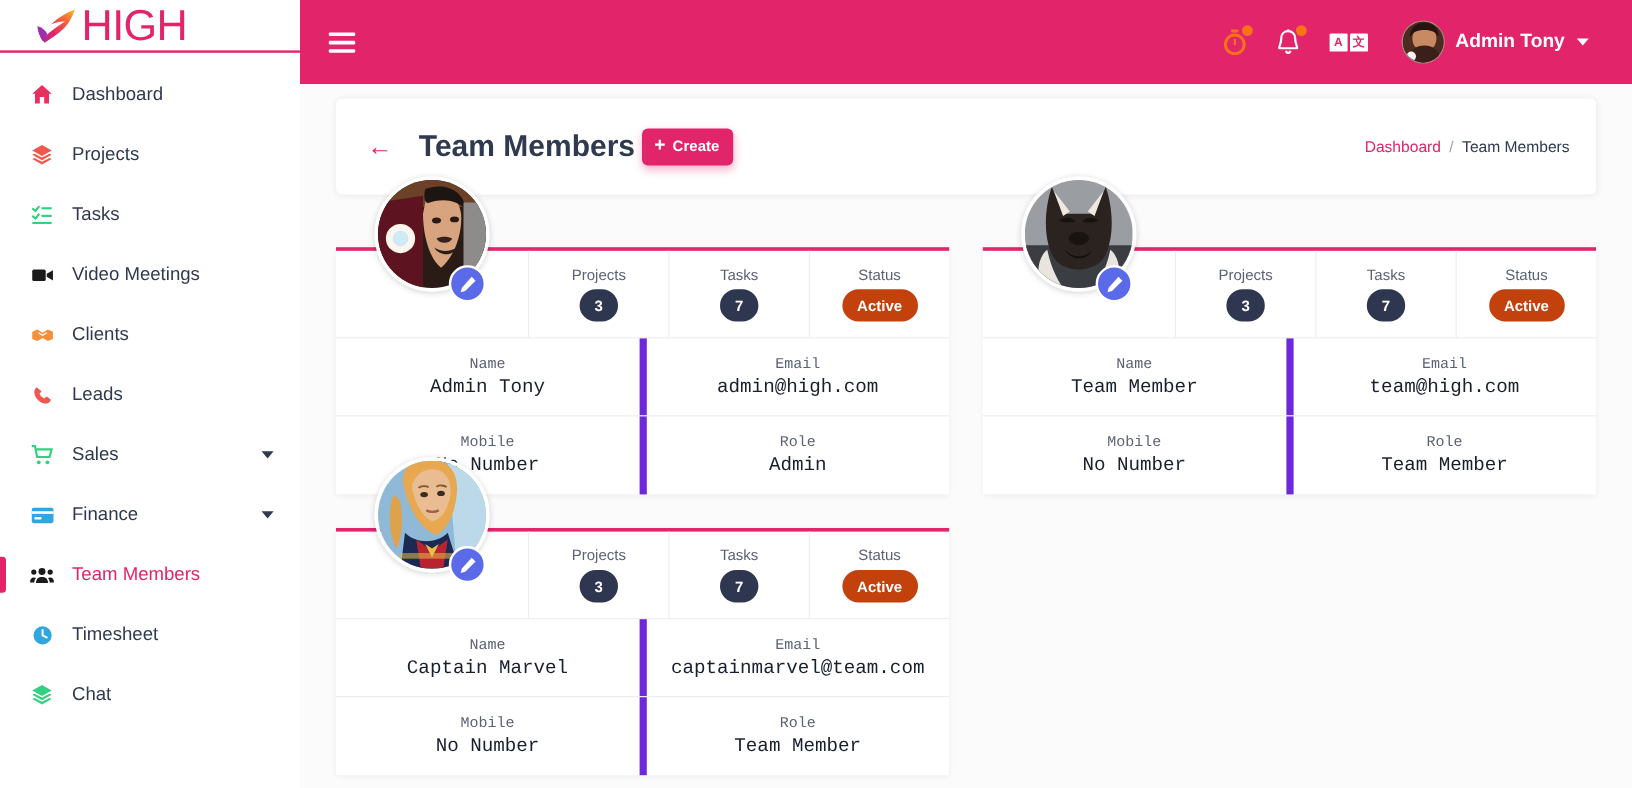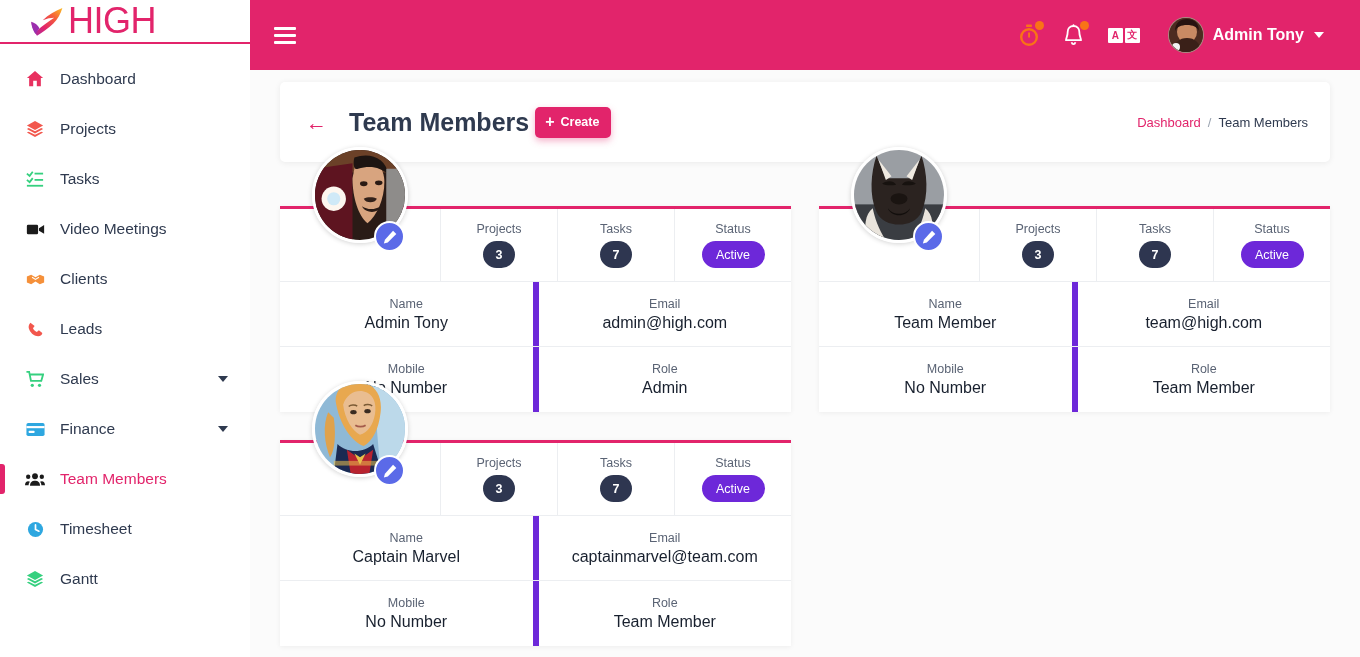--- a/index.html
+++ b/index.html
@@ -170,28 +170,29 @@
     border-left: 1px solid #eceef1;
   }
   .stat-label { font-size: 12.5px; color: #5a6374; }
   .stat-pill {
     width: 32px; height: 27px; border-radius: 14px;
     background: #2e3650; color: #fff;
     font-size: 12.5px; font-weight: 600;
     display: flex; align-items: center; justify-content: center;
   }
   .stat-pill.status {
-    width: 63px; background: #6d28d9; color: #fff; font-weight: 400;
+    width: 63px; background: #c2410c; color: #fff; font-weight: 700;
   }
   .mc-row { display: flex; height: 65px; border-bottom: 1px solid #eceef1; }
   .mc-row:last-child { border-bottom: none; }
   .mc-cell {
     flex: 1 1 0;
     display: flex; flex-direction: column; align-items: center; justify-content: center;
     gap: 3px;
+    font-family: Liberation Mono, monospace;
   }
   .mc-cell + .mc-cell { border-left: 6px solid #6d28d9; }
   .cell-label { font-size: 12.5px; color: #5a6374; }
   .cell-value { font-size: 16px; color: #18202e; }
 </style>
 </head>
 <body>
 
 <aside class="sidebar">
   <div class="logo-wrap">
@@ -324,21 +325,21 @@
     </div>
 
     <div class="nav-item">
       <span class="nav-icon">
         <svg width="18" height="18" viewBox="0 0 20 20">
             <path d="M10 1 L19 6 L10 11 L1 6 Z" fill="#35d07f"></path>
             <path d="M10 12.5 L17 9 L19 10 L10 15 L1 10 L3 9 Z" fill="#35d07f"></path>
             <path d="M10 16.5 L17 13 L19 14 L10 19 L1 14 L3 13 Z" fill="#35d07f"></path>
           </svg>
       </span>
-      <span class="nav-label">Gantt</span>
+      <span class="nav-label">Chat</span>
     </div>
 
   </nav>
 </aside>
 
 <div class="main">
 
   <header class="topbar">
     <div class="hamburger">
       <span></span>

